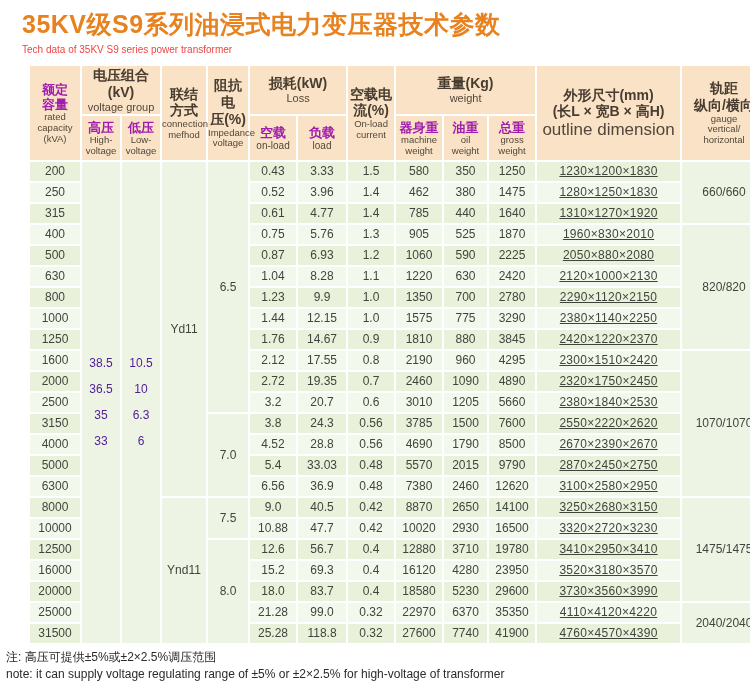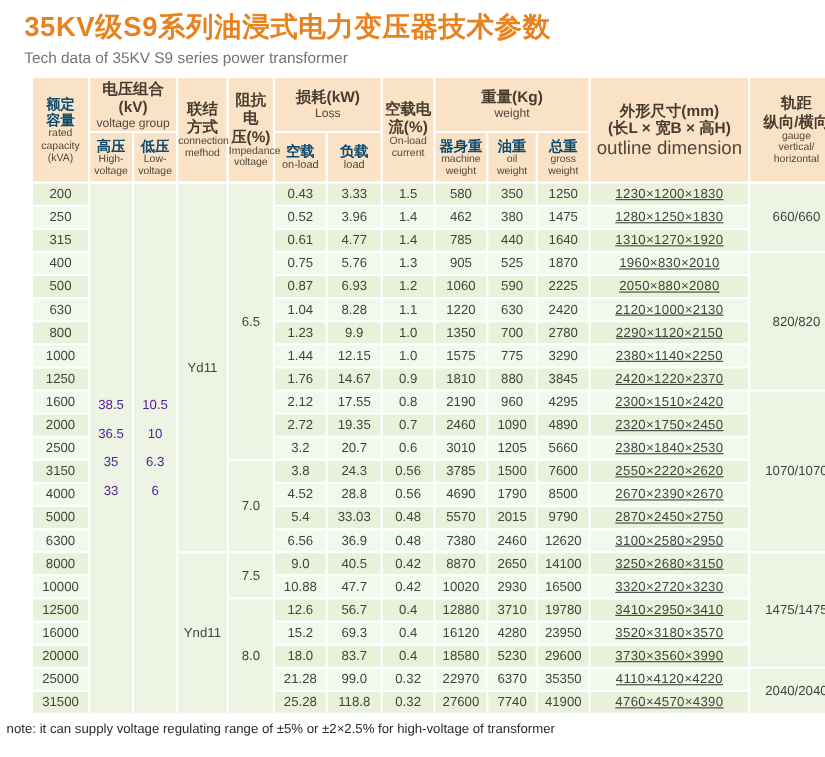--- a/index.html
+++ b/index.html
@@ -6,32 +6,32 @@
   body{
     width:750px;height:688px;background:#ffffff;
     font-family:"Liberation Sans","DejaVu Sans",sans-serif;
     color:#333;overflow:hidden;
   }
   .title{
     color:#e8821f;font-size:25px;font-weight:bold;
     margin:8px 0 3px 22px;letter-spacing:0.5px;
   }
   .subtitle{
-    color:#737373;font-size:14px;margin:0 4px 9px 22px;
+    color:#ef4444;font-size:10px;margin:0 4px 9px 22px;
   }
   table.spec{
     border-collapse:separate;border-spacing:2px;
     margin-left:28px;table-layout:fixed;width:716px;
   }
   
   thead td{
     background:#f9e2c5;text-align:center;vertical-align:middle;
     padding:1px 0;
   }
-  .cn{display:block;font-size:13px;font-weight:bold;color:#0c4a6e;line-height:1.18;}
+  .cn{display:block;font-size:13px;font-weight:bold;color:#a21caf;line-height:1.18;}
   .cnb{display:block;font-size:14px;font-weight:bold;color:#473c2f;line-height:1.2;}
   .en{display:block;font-size:9.5px;color:#52473a;line-height:1.12;}
   tr.hrow1{height:44px;}
   tr.hrow2{height:44px;}
   
   tbody td{
     text-align:center;vertical-align:middle;
     font-size:12px;color:#3e453d;height:19px;line-height:1;
     padding:0 1px;overflow:hidden;white-space:nowrap;
   }
@@ -403,14 +403,15 @@
         <td class="r0">0.32</td>
         <td class="r0">27600</td>
         <td class="r0">7740</td>
         <td class="r0">41900</td>
         <td class="r0 dimcell">4760×4570×4390</td>
       </tr>
     </tbody>
 </table>
 
 <div class="note">
+  <div>注: 高压可提供±5%或±2×2.5%调压范围</div>
   <div>note: it can supply voltage regulating range of ±5% or ±2×2.5% for high-voltage of transformer</div>
 </div>
 
 </body></html>

